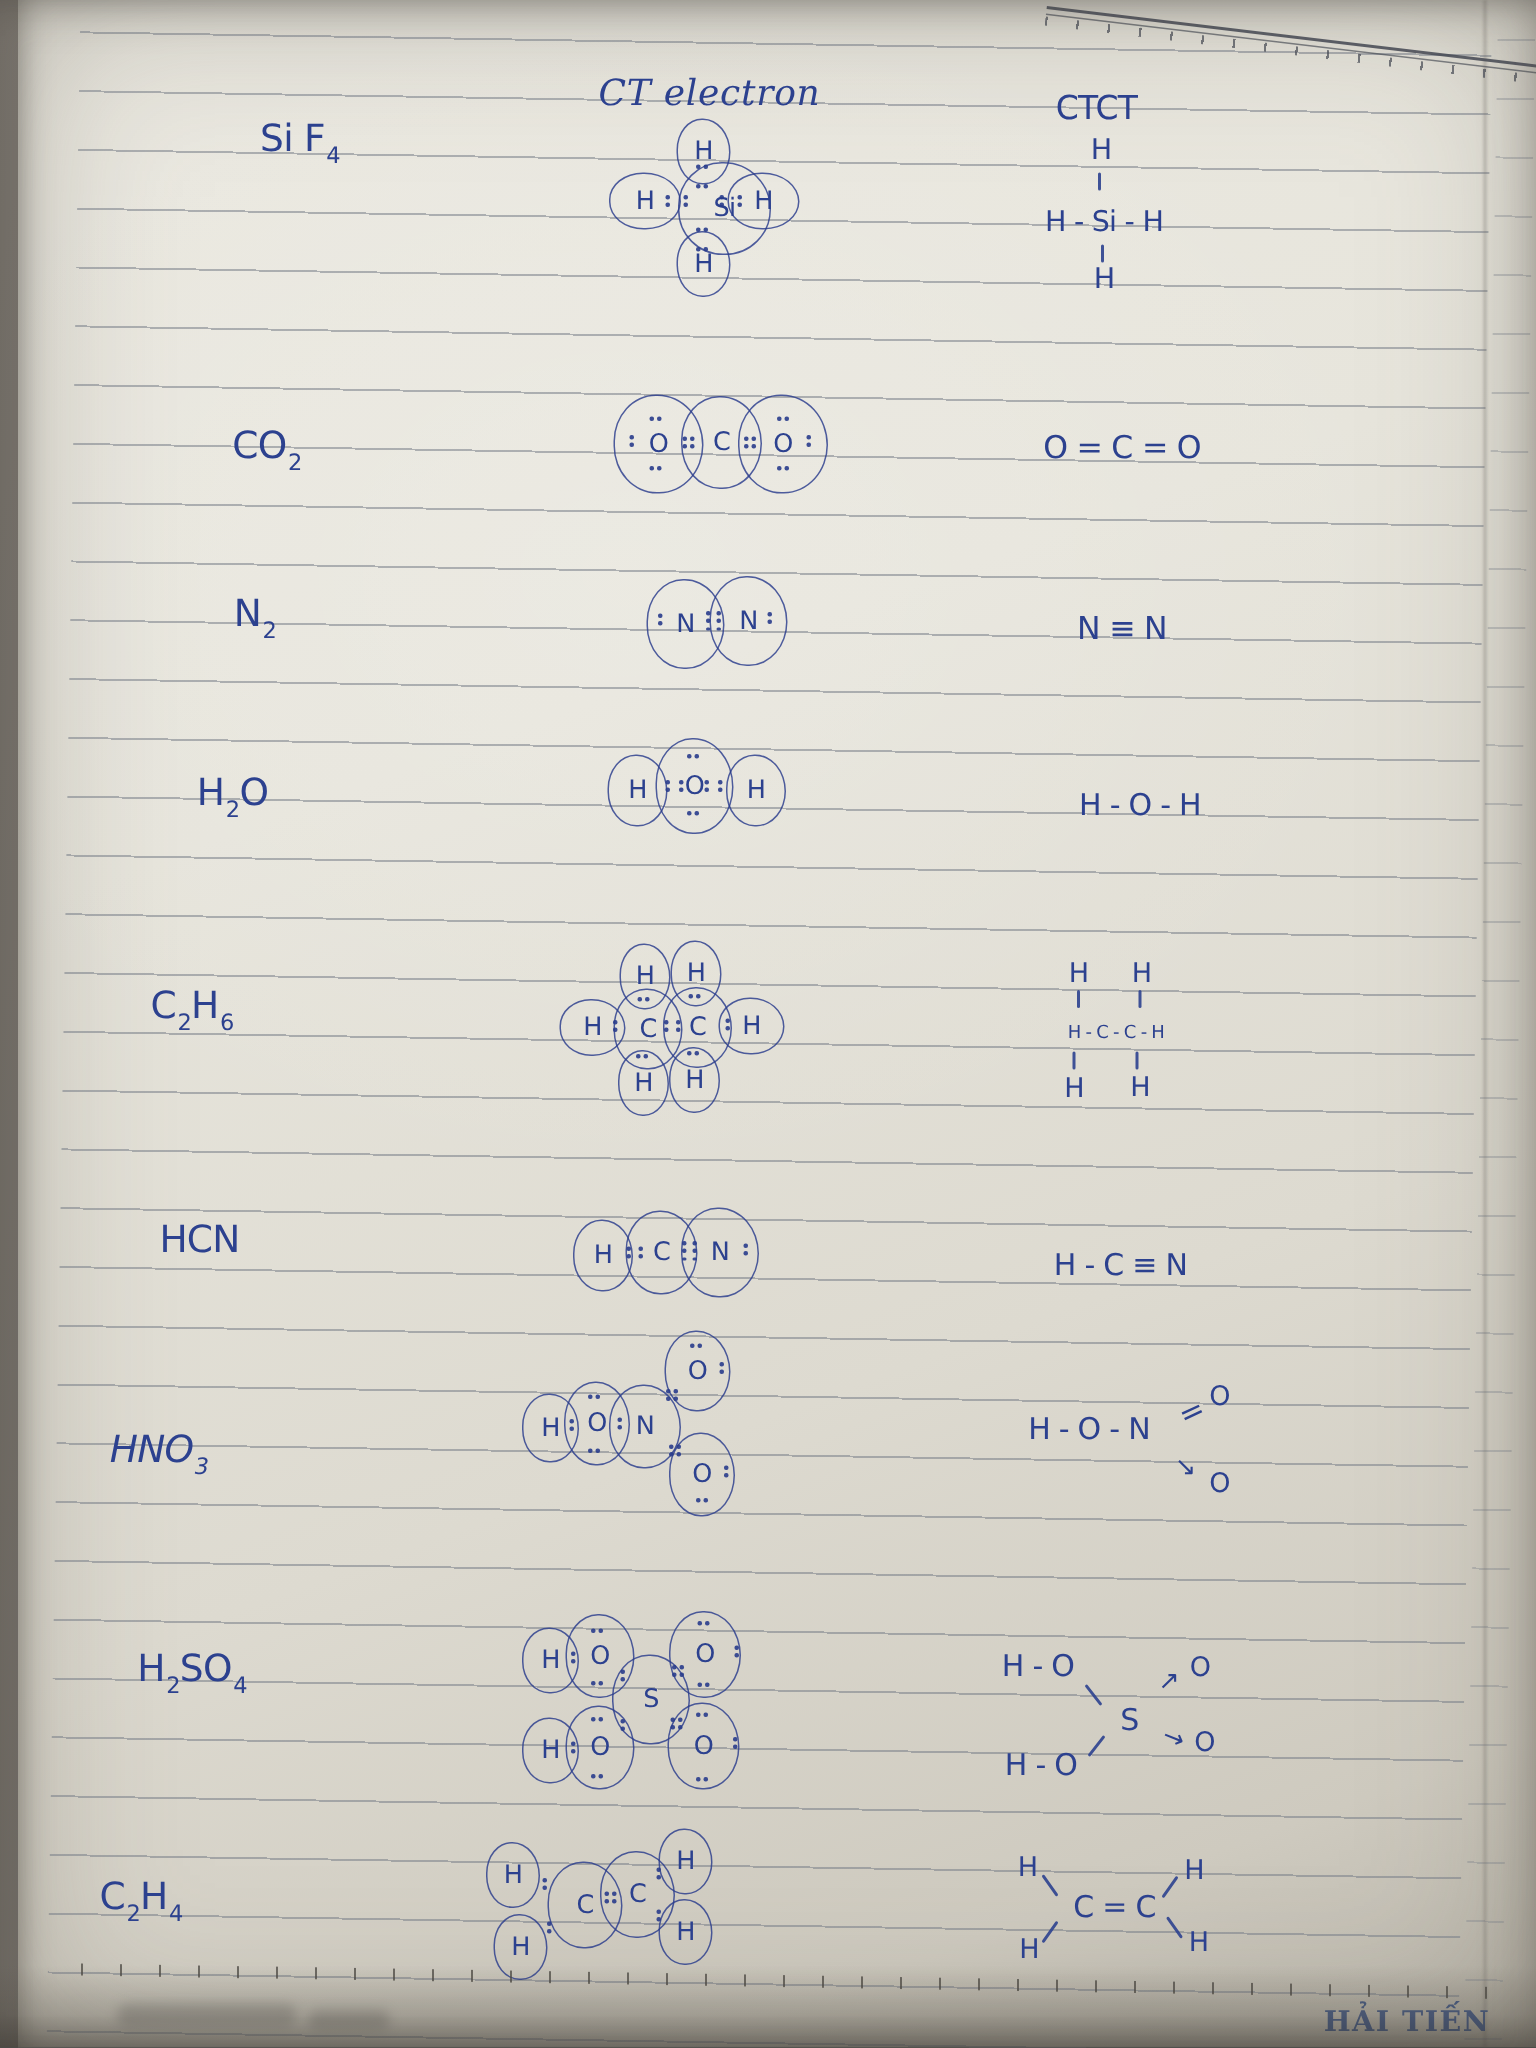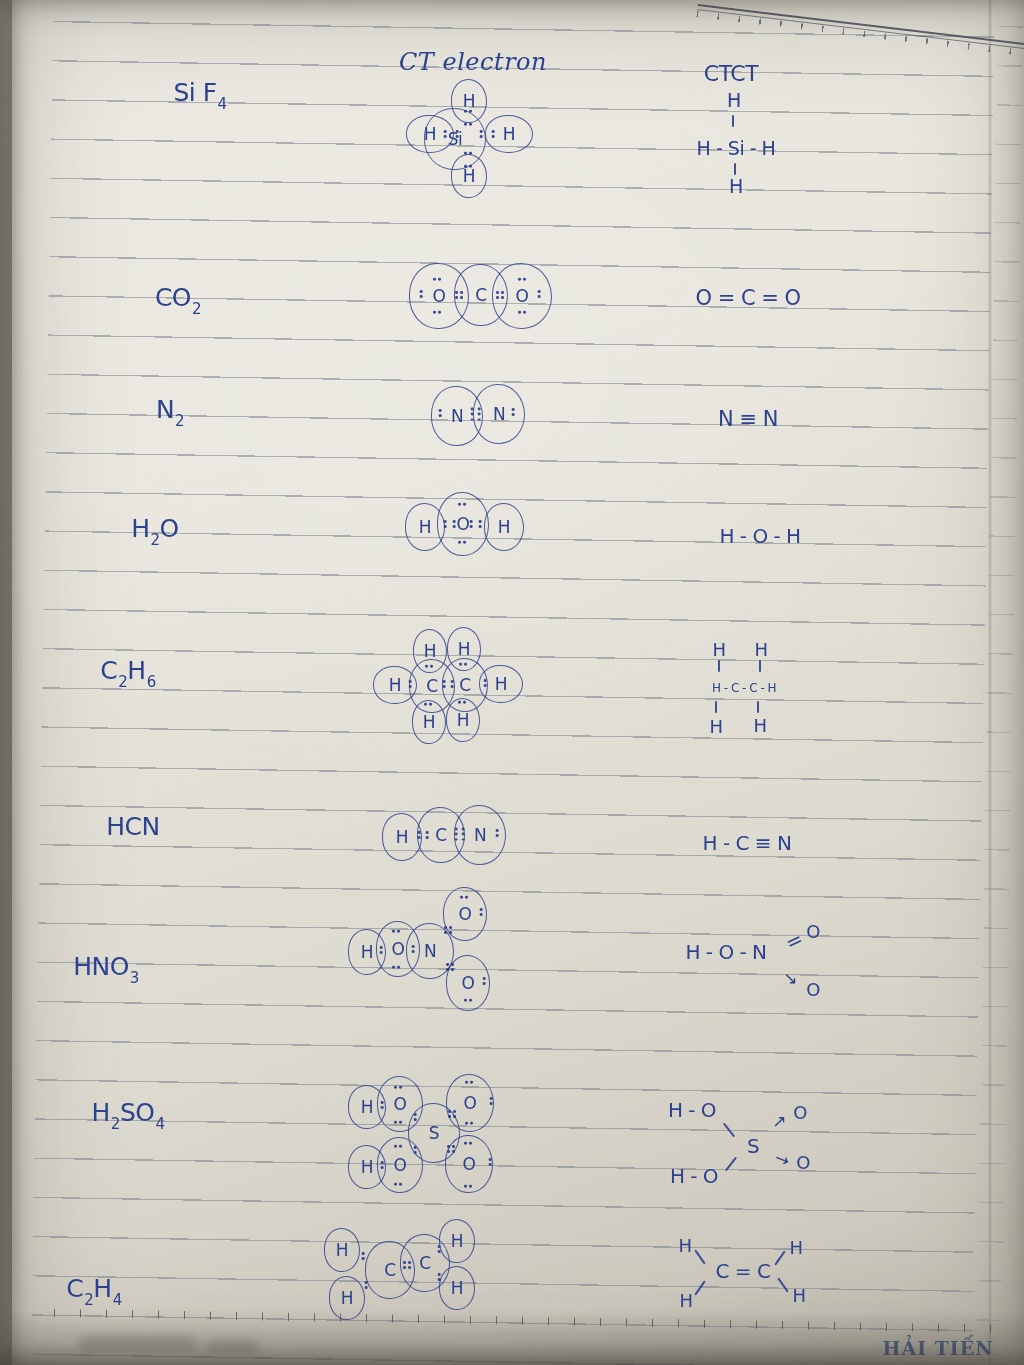--- a/index.html
+++ b/index.html
@@ -99,21 +99,21 @@
     <div class="e2"></div>
     <div class="ticks"></div>
   </div>
 
   <div class="hand hdr-electron" style="left:473px; top:62px;">CT electron</div>
   <div class="hand hdr-ctct" style="left:731px; top:73px;">CTCT</div>
 
   <div id="content">
       <div class="">
         <div class="hand formula" style="left: 200px; top: 92px;"><span>Si F</span><span class="sub">4</span></div>
-        <div class="atom" style="left: 424px; top: 108px; width: 60px; height: 60px;">
+        <div class="atom" style="left: 452px; top: 108px; width: 60px; height: 60px;">
           <span class="atom-label">Si</span>
         </div>
         <div class="atom" style="left: 451px; top: 79px; width: 34px; height: 42px;">
           <span class="atom-label">H</span>
         </div>
         <div class="atom" style="left: 451px; top: 154px; width: 34px; height: 42px;">
           <span class="atom-label">H</span>
         </div>
         <div class="atom" style="left: 406px; top: 115px; width: 46px; height: 36px;">
           <span class="atom-label">H</span>
@@ -370,21 +370,21 @@
           <i></i>
           <i></i>
         </div>
         <div class="dots p-v2" style="left: 497px; top: 833px;">
           <i></i>
           <i></i>
         </div>
         <div class="hand" style="left: 747px; top: 843px; font-size: 20px;">H - C ≡ N</div>
       </div>
       <div class="">
-        <div class="hand formula" style="left: 106px; top: 966px;"><span>HNO</span><span class="sub">3</span></div>
+        <div class="hand formula" style="left: 106px; top: 966px; font-style: italic;"><span>HNO</span><span class="sub">3</span></div>
         <div class="atom" style="left: 348px; top: 929px; width: 36px; height: 44px;">
           <span class="atom-label">H</span>
         </div>
         <div class="atom" style="left: 376px; top: 921px; width: 42px; height: 54px;">
           <span class="atom-label">O</span>
         </div>
         <div class="atom" style="left: 406px; top: 923px; width: 46px; height: 54px;">
           <span class="atom-label">N</span>
         </div>
         <div class="atom" style="left: 443px; top: 887px; width: 42px; height: 52px;">
@@ -538,21 +538,21 @@
         <div class="bond db" style="left: 729px; top: 1130px; transform: translate(-50%, -50%) rotate(-38deg);"></div>
         <div class="hand" style="left: 753px; top: 1146px; font-size: 20px;">S</div>
         <div class="hand" style="left: 779px; top: 1121px; font-size: 17px;">↗</div>
         <div class="hand" style="left: 800px; top: 1112px; font-size: 18px;">O</div>
         <div class="hand" style="left: 782px; top: 1159px; font-size: 17px; transform: translate(-50%, -50%) rotate(22deg);">→</div>
         <div class="hand" style="left: 803px; top: 1162px; font-size: 18px;">O</div>
         <div class="bond db" style="left: 731px; top: 1164px; transform: translate(-50%, -50%) rotate(38deg);"></div>
         <div class="hand" style="left: 694px; top: 1176px; font-size: 20px;">H - O</div>
       </div>
       <div class="">
-        <div class="hand formula" style="left: 94px; top: 1264px; margin-top: 24px;"><span>C</span><span class="sub">2</span><span>H</span><span class="sub">4</span></div>
+        <div class="hand formula" style="left: 94px; top: 1264px;"><span>C</span><span class="sub">2</span><span>H</span><span class="sub">4</span></div>
         <div class="atom" style="left: 324px; top: 1228px; width: 34px; height: 42px;">
           <span class="atom-label">H</span>
         </div>
         <div class="atom" style="left: 329px; top: 1276px; width: 34px; height: 42px;">
           <span class="atom-label">H</span>
         </div>
         <div class="atom" style="left: 365px; top: 1241px; width: 48px; height: 56px;">
           <span class="atom-label">C</span>
         </div>
         <div class="atom" style="left: 400px; top: 1234px; width: 48px; height: 56px;">

